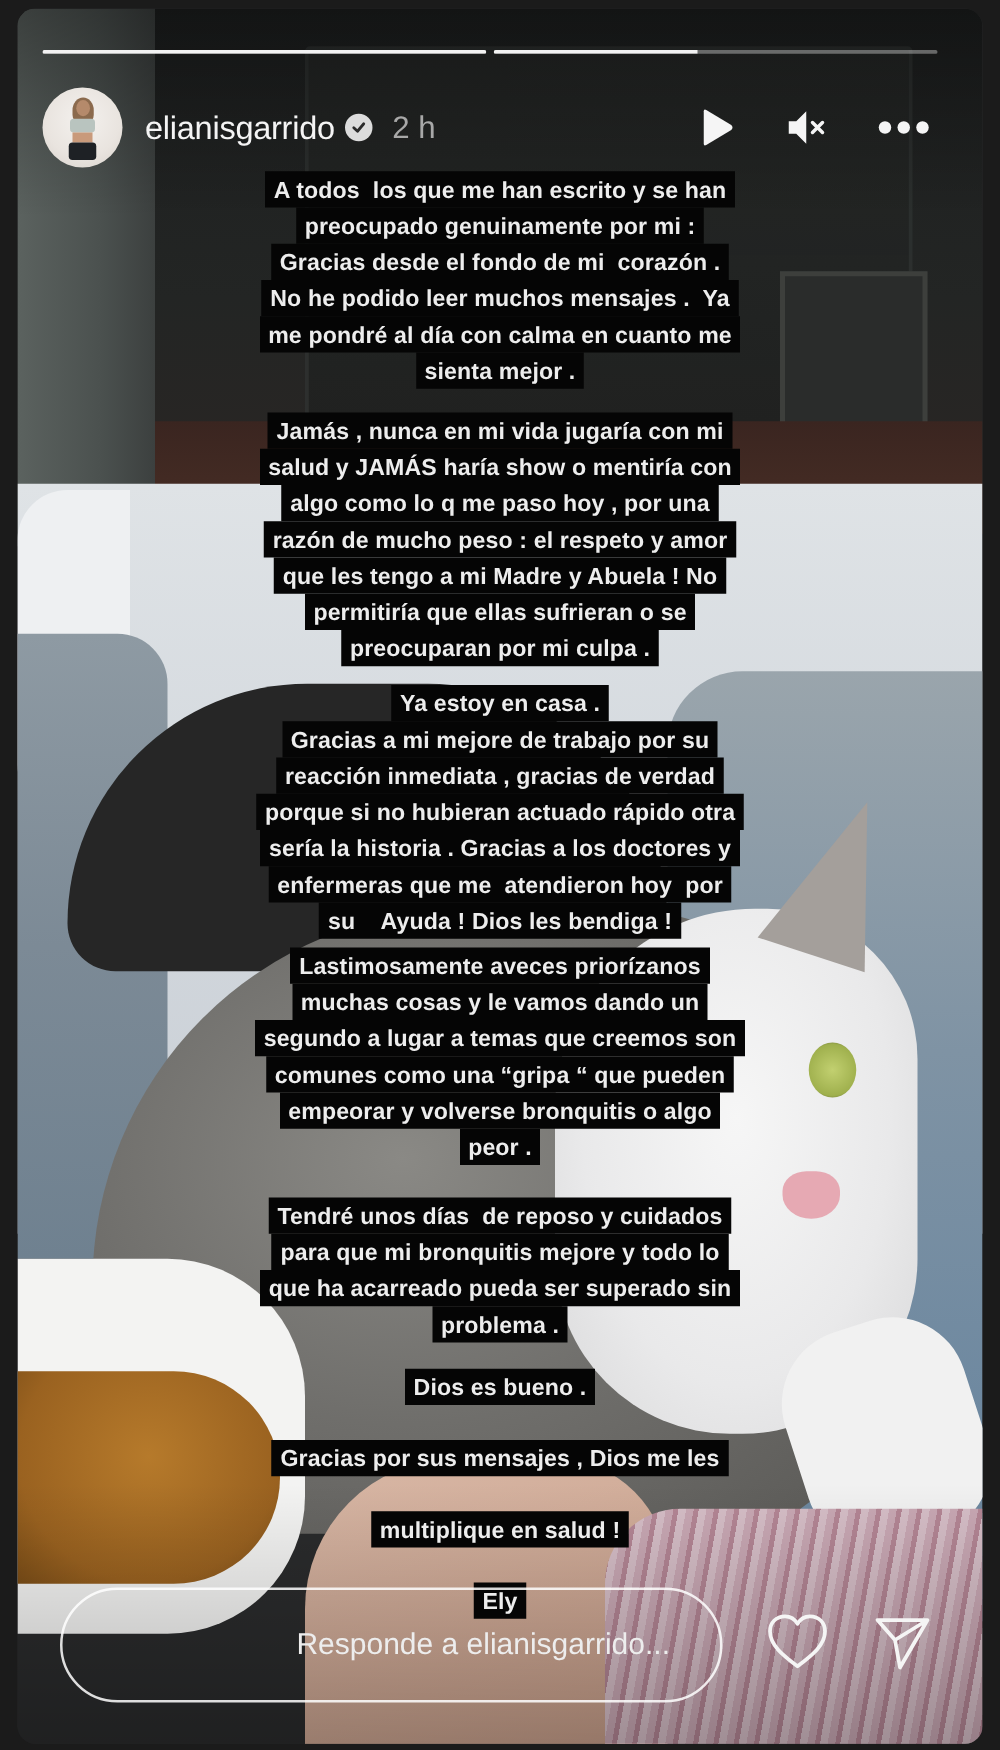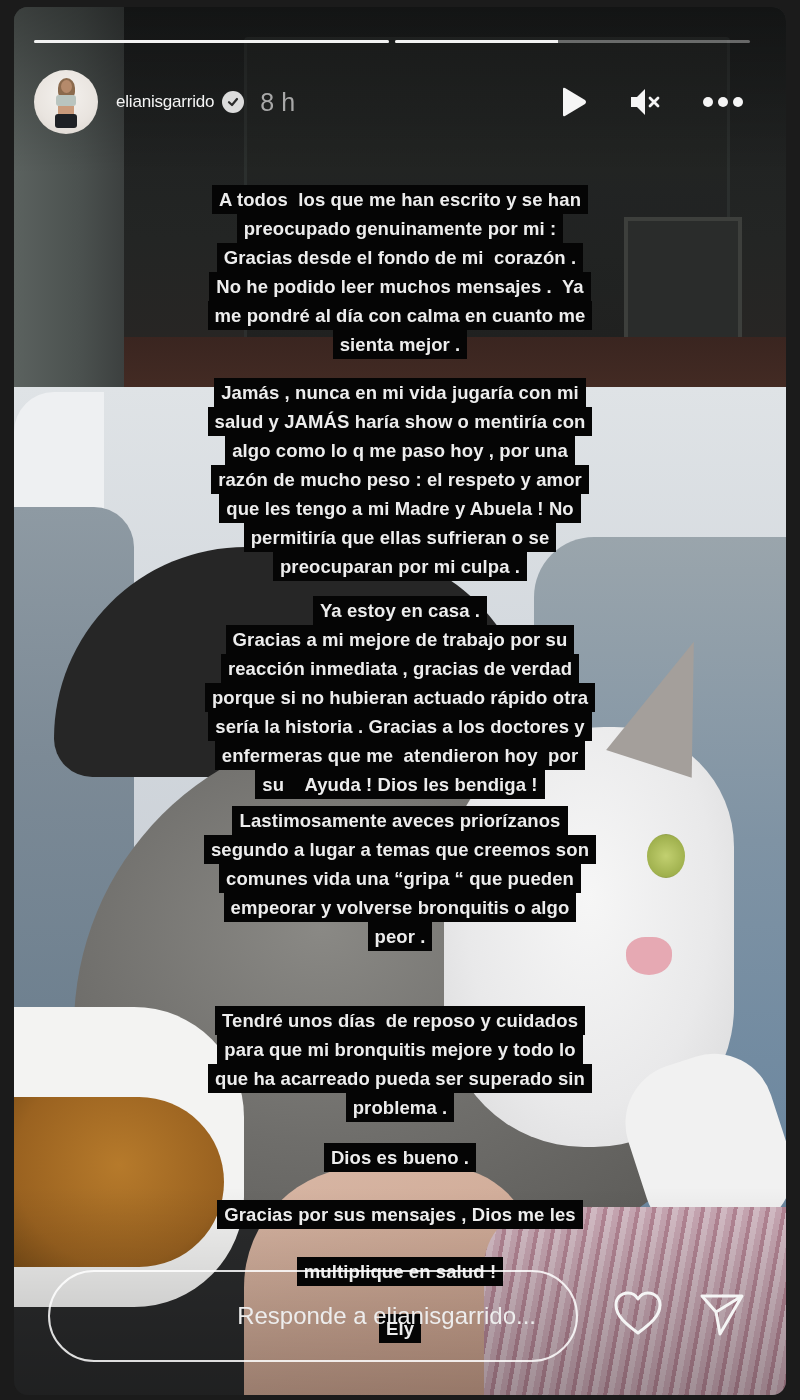--- a/index.html
+++ b/index.html
@@ -55,28 +55,28 @@
   .progress .seg .fill { position:absolute; left:0; top:0; bottom:0; background:#f2f2f2; }
 
   
   .header { position:absolute; left:34px; top:70px; width:716px; height:64px; display:flex; align-items:center; }
   .avatar { width:64px; height:64px; border-radius:50%; background:radial-gradient(circle at 50% 40%,#f4f1ee 0%,#e9e4df 60%,#d8d2cc 100%); position:relative; overflow:hidden; flex:none; }
   .avatar .fig-head { position:absolute; left:27px; top:10px; width:11px; height:13px; border-radius:50%; background:#b58a6b; }
   .avatar .fig-hair { position:absolute; left:24px; top:8px; width:17px; height:20px; border-radius:50% 50% 30% 30%; background:#8b6a4d; }
   .avatar .fig-top { position:absolute; left:22px; top:25px; width:20px; height:11px; border-radius:3px; background:#b9c4bf; }
   .avatar .fig-body { position:absolute; left:24px; top:36px; width:16px; height:8px; background:#c99a7b; }
   .avatar .fig-shorts { position:absolute; left:21px; top:44px; width:22px; height:14px; border-radius:3px; background:#1e2125; }
-  .username { margin-left:18px; color:#f4f4f4; font-size:17px; letter-spacing:-0.2px; }
+  .username { margin-left:18px; color:#f4f4f4; font-size:26px; letter-spacing:-0.2px; }
   .verified { margin-left:8px; width:22px; height:22px; border-radius:50%; background:#dcdcdc; display:flex; align-items:center; justify-content:center; }
   .timestamp { margin-left:16px; color:#a8a8a8; font-size:25px; }
   .controls { margin-left:auto; display:flex; align-items:center; gap:40px; padding-right:6px; }
   .ctrl { display:flex; align-items:center; justify-content:center; cursor:pointer; }
 
   
-  .caption { position:absolute; left:14px; width:772px; display:flex; flex-direction:column; align-items:center;margin-top:48px; }
+  .caption { position:absolute; left:14px; width:772px; display:flex; flex-direction:column; align-items:center; }
   .caption .line {
     background:#050505; color:#ededed; font-weight:bold; font-size:18.5px; line-height:29px;
     padding:0 7px; white-space:pre; text-align:center; letter-spacing:0.1px;
   }
 
   
   .reply { position:absolute; left:48px; top:1270px; width:530px; height:92px; border:2px solid rgba(255,255,255,.85); border-radius:46px; box-sizing:border-box; display:flex; align-items:center; padding-left:44px; }
   .reply input { background:transparent; border:none; outline:none; color:#f2f2f2; font-size:24px; width:440px; font-family:"Liberation Sans", sans-serif;text-align:right; }
   .reply input::placeholder { color:#ededed; }
   .like-btn { position:absolute; left:612px; top:1290px; width:52px; height:48px; cursor:pointer; }
@@ -126,21 +126,21 @@
     <div class="fig-top"></div>
     <div class="fig-body"></div>
     <div class="fig-shorts"></div>
   </div>
   <span class="username">elianisgarrido</span>
   <span class="verified">
     <svg width="14" height="14" viewBox="0 0 14 14">
         <path d="M3 7.2 L6 10 L11 4" stroke="#2a2a2a" stroke-width="2.2" fill="none" stroke-linecap="round" stroke-linejoin="round"></path>
       </svg>
   </span>
-  <span class="timestamp">8 h</span>
+  <span class="timestamp">2 h</span>
   <div class="controls">
     <div class="ctrl">
       <svg width="28" height="32" viewBox="0 0 28 32">
           <path d="M3 3 Q3 1 5 2 L25 14 Q27 16 25 18 L5 30 Q3 31 3 29 Z" fill="#f5f5f5"></path>
         </svg>
     </div>
     <div class="ctrl">
       <svg width="34" height="34" viewBox="0 0 34 34">
           <path d="M3 12 H9 L17 4 V30 L9 22 H3 Z" fill="#f5f5f5"></path>
           <path d="M22 13 L30 21 M30 13 L22 21" stroke="#f5f5f5" stroke-width="2.8" stroke-linecap="round"></path>
@@ -178,22 +178,23 @@
       <span class="line">Ya estoy en casa .</span>
       <span class="line">Gracias a mi mejore de trabajo por su</span>
       <span class="line">reacción inmediata , gracias de verdad</span>
       <span class="line">porque si no hubieran actuado rápido otra</span>
       <span class="line">sería la historia . Gracias a los doctores y</span>
       <span class="line">enfermeras que me  atendieron hoy  por</span>
       <span class="line">su    Ayuda ! Dios les bendiga !</span>
     </div>
     <div class="caption" style="top: 758px;">
       <span class="line">Lastimosamente aveces priorízanos</span>
+      <span class="line">muchas cosas y le vamos dando un</span>
       <span class="line">segundo a lugar a temas que creemos son</span>
-      <span class="line">comunes vida una “gripa “ que pueden</span>
+      <span class="line">comunes como una “gripa “ que pueden</span>
       <span class="line">empeorar y volverse bronquitis o algo</span>
       <span class="line">peor .</span>
     </div>
     <div class="caption" style="top: 958px;">
       <span class="line">Tendré unos días  de reposo y cuidados</span>
       <span class="line">para que mi bronquitis mejore y todo lo</span>
       <span class="line">que ha acarreado pueda ser superado sin</span>
       <span class="line">problema .</span>
     </div>
     <div class="caption" style="top: 1095px; gap: 28px;">

